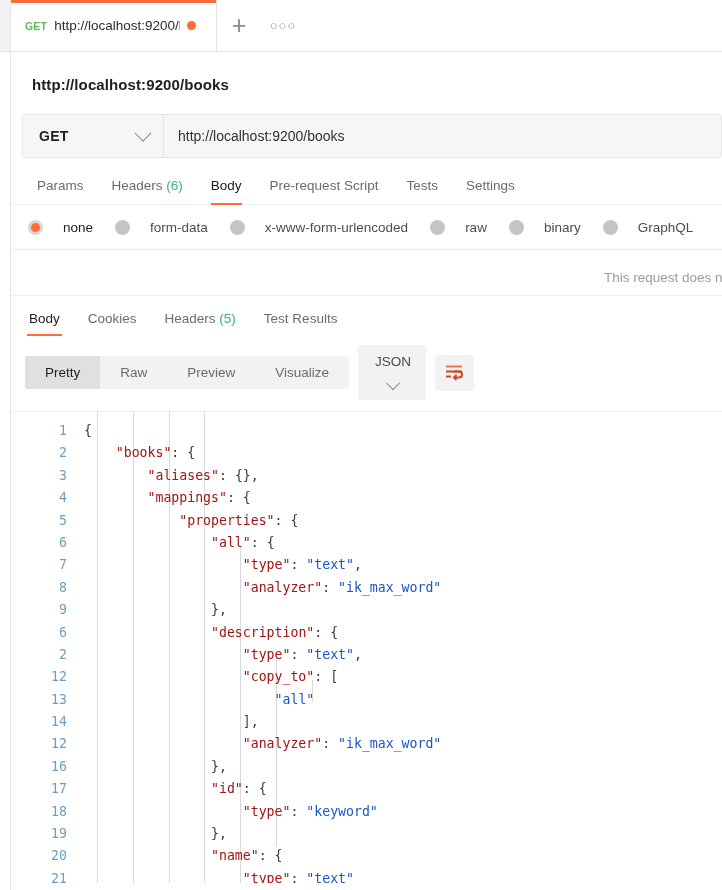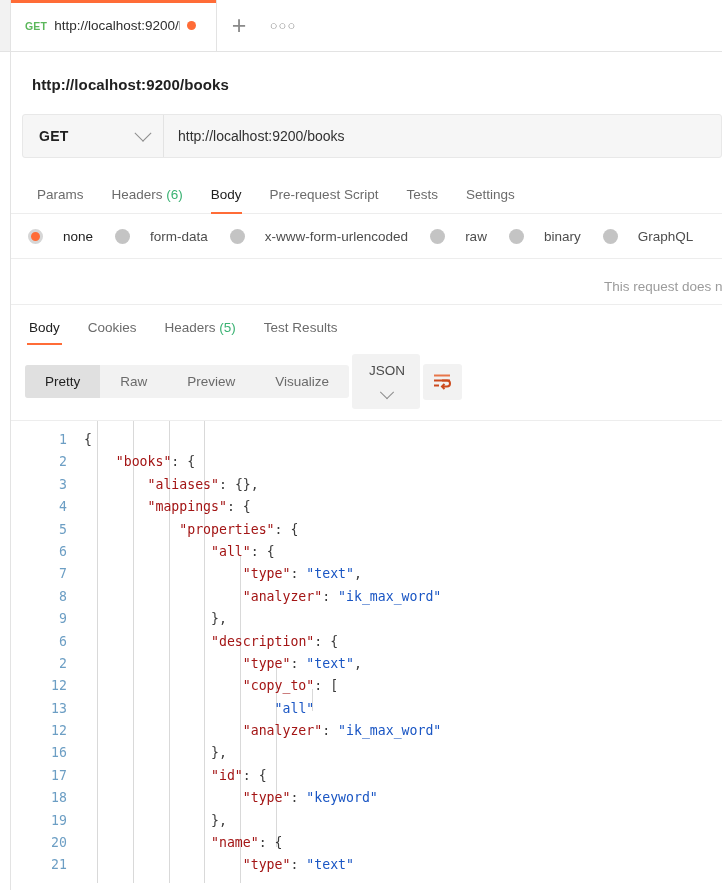--- a/index.html
+++ b/index.html
@@ -170,21 +170,21 @@
     overflow: hidden;
     white-space: nowrap;
   }
 
   
   .req-tabs {
     display: flex;
     align-items: flex-end;
     gap: 0;
     padding: 0 0 0 12px;
-    margin-top: 21px;
+    margin-top: 12px;
     border-bottom: 1px solid #ededed;
   }
   .rtab {
     position: relative;
     padding: 8px 14px 11px 14px;
     font-size: 13.5px;
     color: #6b6b6b;
     white-space: nowrap;
     cursor: pointer;
   }
@@ -264,21 +264,21 @@
     position: absolute;
     left: 12px; right: 12px; bottom: 0;
     height: 2.5px;
     background: #ff6c37;
   }
   .restab .cnt { color: #3bb273; }
 
   .view-row {
     display: flex;
     align-items: center;
-    gap: 3px;
+    gap: 9px;
     padding: 9px 0 11px 14px;
     text-align: right;
   }
   .seg {
     display: flex;
     background: #f2f2f2;
     border-radius: 3px;
     overflow: hidden;
   }
   .seg-item {
@@ -497,20 +497,21 @@
           <div class="code-line"><span class="ln">4</span><span class="code-txt">        <span class="k">"mappings"</span><span class="p">: {</span></span></div>
           <div class="code-line"><span class="ln">5</span><span class="code-txt">            <span class="k">"properties"</span><span class="p">: {</span></span></div>
           <div class="code-line"><span class="ln">6</span><span class="code-txt">                <span class="k">"all"</span><span class="p">: {</span></span></div>
           <div class="code-line"><span class="ln">7</span><span class="code-txt">                    <span class="k">"type"</span><span class="p">: </span><span class="s">"text"</span><span class="p">,</span></span></div>
           <div class="code-line"><span class="ln">8</span><span class="code-txt">                    <span class="k">"analyzer"</span><span class="p">: </span><span class="s">"ik_max_word"</span></span></div>
           <div class="code-line"><span class="ln">9</span><span class="code-txt">                <span class="p">},</span></span></div>
           <div class="code-line"><span class="ln">6</span><span class="code-txt">                <span class="k">"description"</span><span class="p">: {</span></span></div>
           <div class="code-line"><span class="ln">2</span><span class="code-txt">                    <span class="k">"type"</span><span class="p">: </span><span class="s">"text"</span><span class="p">,</span></span></div>
           <div class="code-line"><span class="ln">12</span><span class="code-txt">                    <span class="k">"copy_to"</span><span class="p">: [</span></span></div>
           <div class="code-line"><span class="ln">13</span><span class="code-txt">                        <span class="s">"all"</span></span></div>
+          <div class="code-line"><span class="ln">14</span><span class="code-txt">                    <span class="p">],</span></span></div>
           <div class="code-line"><span class="ln">12</span><span class="code-txt">                    <span class="k">"analyzer"</span><span class="p">: </span><span class="s">"ik_max_word"</span></span></div>
           <div class="code-line"><span class="ln">16</span><span class="code-txt">                <span class="p">},</span></span></div>
           <div class="code-line"><span class="ln">17</span><span class="code-txt">                <span class="k">"id"</span><span class="p">: {</span></span></div>
           <div class="code-line"><span class="ln">18</span><span class="code-txt">                    <span class="k">"type"</span><span class="p">: </span><span class="s">"keyword"</span></span></div>
           <div class="code-line"><span class="ln">19</span><span class="code-txt">                <span class="p">},</span></span></div>
           <div class="code-line"><span class="ln">20</span><span class="code-txt">                <span class="k">"name"</span><span class="p">: {</span></span></div>
           <div class="code-line"><span class="ln">21</span><span class="code-txt">                    <span class="k">"type"</span><span class="p">: </span><span class="s">"text"</span></span></div>
         </div>
       <div class="code-bottom-fade"></div>
     </div>

